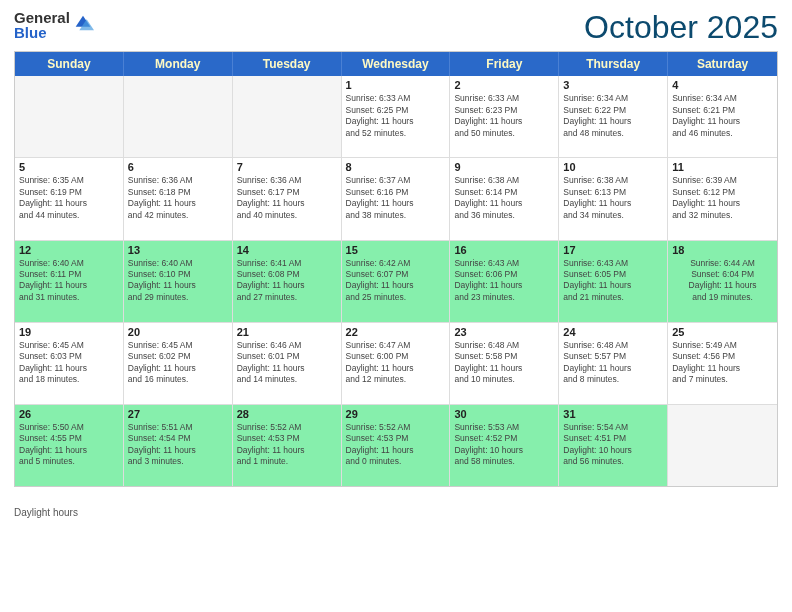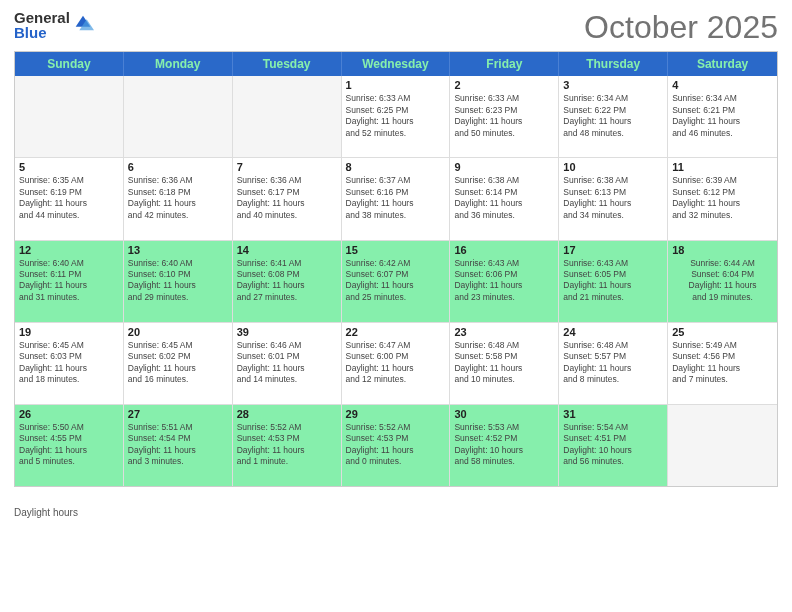--- a/index.html
+++ b/index.html
@@ -48,40 +48,40 @@
       height: 22px;
       margin-left: 2px;
       margin-top: -4px;
     }
     .title-block {
       text-align: right;
     }
     .month-title {
       font-size: 32px;
       font-weight: 300;
-      color: #737373;
+      color: #0c4a6e;
       line-height: 1.1;
     }
     .subtitle {
       font-size: 13px;
       color: #444;
     }
     .calendar {
       flex: 1;
       display: flex;
       flex-direction: column;
       border: 1px solid #ccc;
     }
     .cal-header {
       display: grid;
       grid-template-columns: repeat(7, 1fr);
       background: #2a69c9;
     }
     .cal-header-cell {
-      color: #86efac;
+      color: #fef9c3;
       font-size: 12px;
       font-weight: bold;
       text-align: center;
       padding: 5px 2px;
       border-right: 1px solid #4a80d4;
     }
     .cal-header-cell:last-child {
       border-right: none;
     }
     .cal-body {
@@ -310,21 +310,21 @@
 and 18 minutes.</div>
           </div>
           <div class="cal-cell">
             <span class="day-num">20</span>
             <div class="cell-info" style="white-space: pre-line;">Sunrise: 6:45 AM
 Sunset: 6:02 PM
 Daylight: 11 hours
 and 16 minutes.</div>
           </div>
           <div class="cal-cell">
-            <span class="day-num">39</span>
+            <span class="day-num">21</span>
             <div class="cell-info" style="white-space: pre-line;">Sunrise: 6:46 AM
 Sunset: 6:01 PM
 Daylight: 11 hours
 and 14 minutes.</div>
           </div>
           <div class="cal-cell">
             <span class="day-num">22</span>
             <div class="cell-info" style="white-space: pre-line;">Sunrise: 6:47 AM
 Sunset: 6:00 PM
 Daylight: 11 hours

